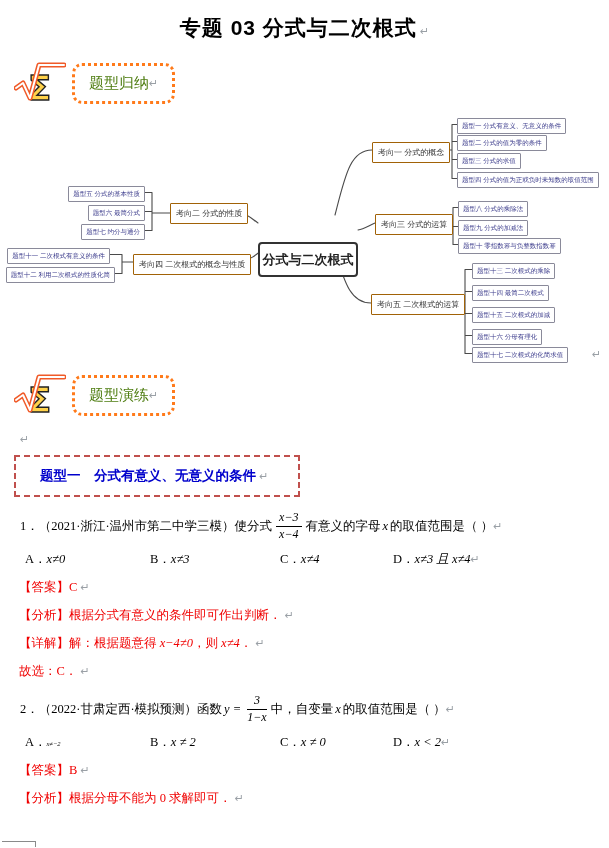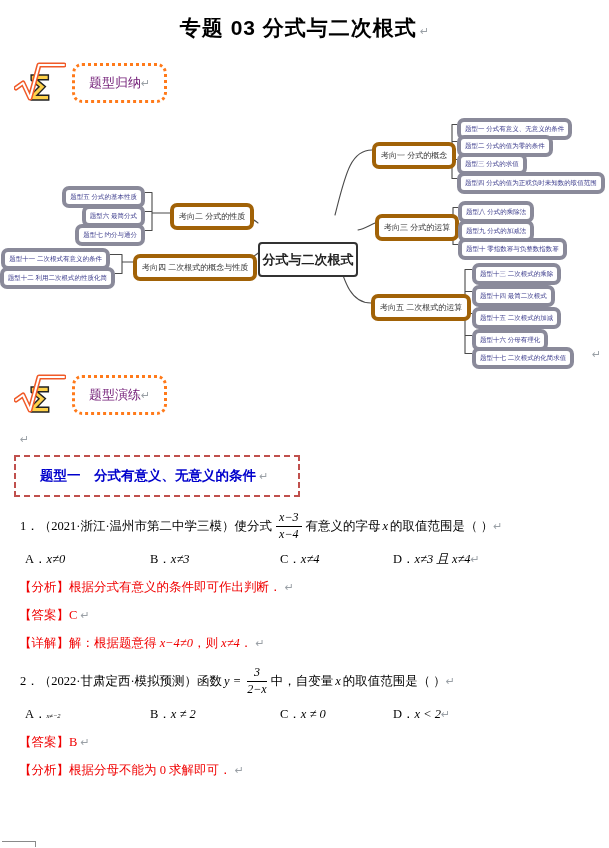--- a/index.html
+++ b/index.html
@@ -15,26 +15,26 @@
   .title-row { padding-top:14px; text-align:center; }
   .title { font-family:"Liberation Sans","DejaVu Sans",sans-serif; font-weight:700; font-size:21px; letter-spacing:1px; }
 
   
   .sec-row { display:flex; align-items:center; margin:16px 0 0 14px; height:50px; }
   .logo { width:52px; height:46px; flex:0 0 auto; }
   .dotted-box {
     margin-left:6px; border:3px dotted #ff7a1a; border-radius:10px;
     padding:8px 14px 8px 14px; display:flex; align-items:center;
   }
-  .sec-label { color:#701a75; font-size:13px; font-family:Liberation Mono, monospace; }
+  .sec-label { color:#4d7c0f; font-size:15px; font-family:Liberation Mono, monospace; }
 
   
   .mindmap { position:relative; width:609px; height:256px; margin-top:2px; font-family:"Liberation Sans","DejaVu Sans",sans-serif; }
   .mm-svg { position:absolute; left:0; top:0; }
-  .mm-node { position:absolute; background:#fff; border:4px solid #a16207; border-radius:7px; white-space:nowrap; }
+  .mm-node { position:absolute; background:#fff; border:1px solid #a16207; border-radius:1px; white-space:nowrap; }
   .mm-center {
     left:258px; top:105px; width:100px; height:35px; border:2px solid #333; border-radius:4px;
     display:flex; align-items:center; justify-content:center; font-size:13px; font-weight:600; color:#222;margin-top:27px;
   }
   .mm-kao { font-size:8px; color:#333; padding:4px 5px; }
   .mm-leaf { font-size:6.5px; color:#3c3c8c; padding:2.5px 4px; border-color:#8a8a9a; }
   .mm-pilcrow { position:absolute; left:592px; top:238px; }
 
   
   .lone-pilcrow { margin:12px 0 0 20px; }
@@ -184,38 +184,42 @@
       <span class="val">x≠4</span>
     </span>
     <span class="opt">
       <span>D．</span>
       <span class="val">x≠3 且 x≠4</span>
       <span class="pilcrow">↵</span>
     </span>
   </div>
 
   <div class="red-line">
+    <span>【答案】</span><span>C</span>
+    <span class="pilcrow">↵</span>
+  </div>
+  <div class="red-line">
     <span>【分析】</span><span>根据分式有意义的条件即可作出判断．</span>
     <span class="pilcrow">↵</span>
   </div>
   <div class="red-line">
-    <span>【答案】</span><span>C</span>
-    <span class="pilcrow">↵</span>
-  </div>
-  <div class="red-line">
     <span>【详解】</span><span>解：根据题意得 </span><span class="math">x−4≠0</span><span>，则 </span><span class="math">x≠4</span><span>．</span>
+    <span class="pilcrow">↵</span>
+  </div>
+  <div class="red-line">
+    <span>故选：C．</span>
     <span class="pilcrow">↵</span>
   </div>
 
   <div class="qline">
     <span>2．（2022·甘肃定西·模拟预测）函数</span>
     <span class="m-var">y =</span>
     <span class="frac">
       <span class="num">3</span>
-      <span class="den">2−x</span>
+      <span class="den">1−x</span>
     </span>
     <span>中，自变量</span>
     <span class="m-var">x</span>
     <span>的取值范围是（  ）</span>
     <span class="pilcrow">↵</span>
   </div>
 
   <div class="opts">
     <span class="opt opt-a">
       <span>A．</span>

